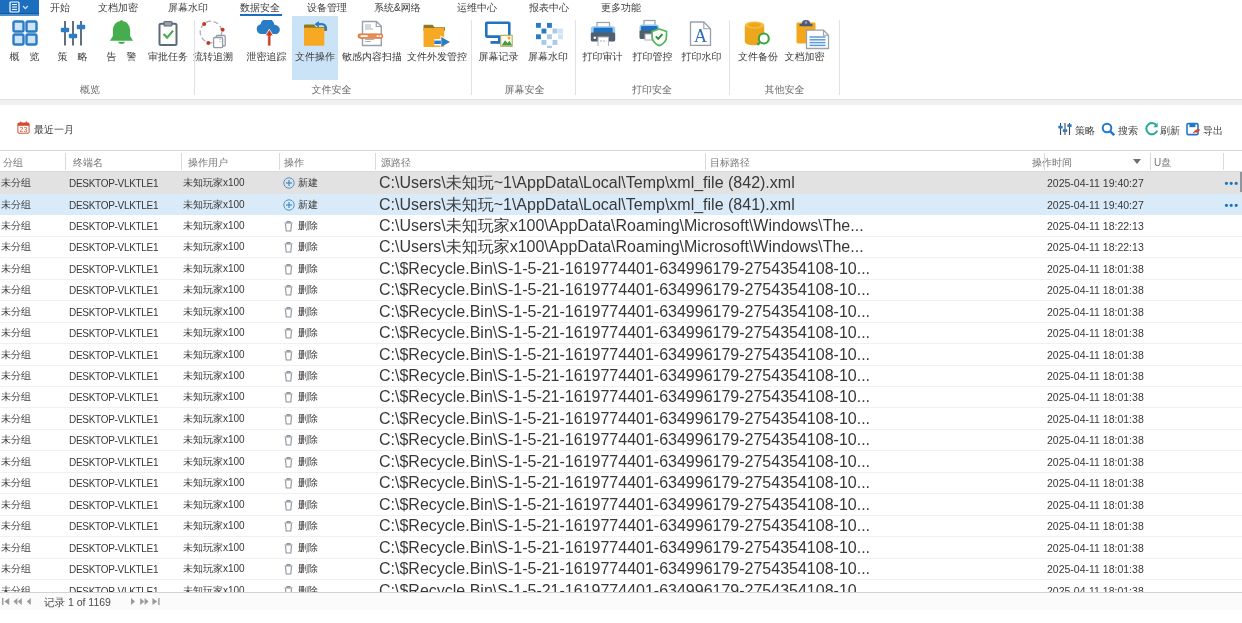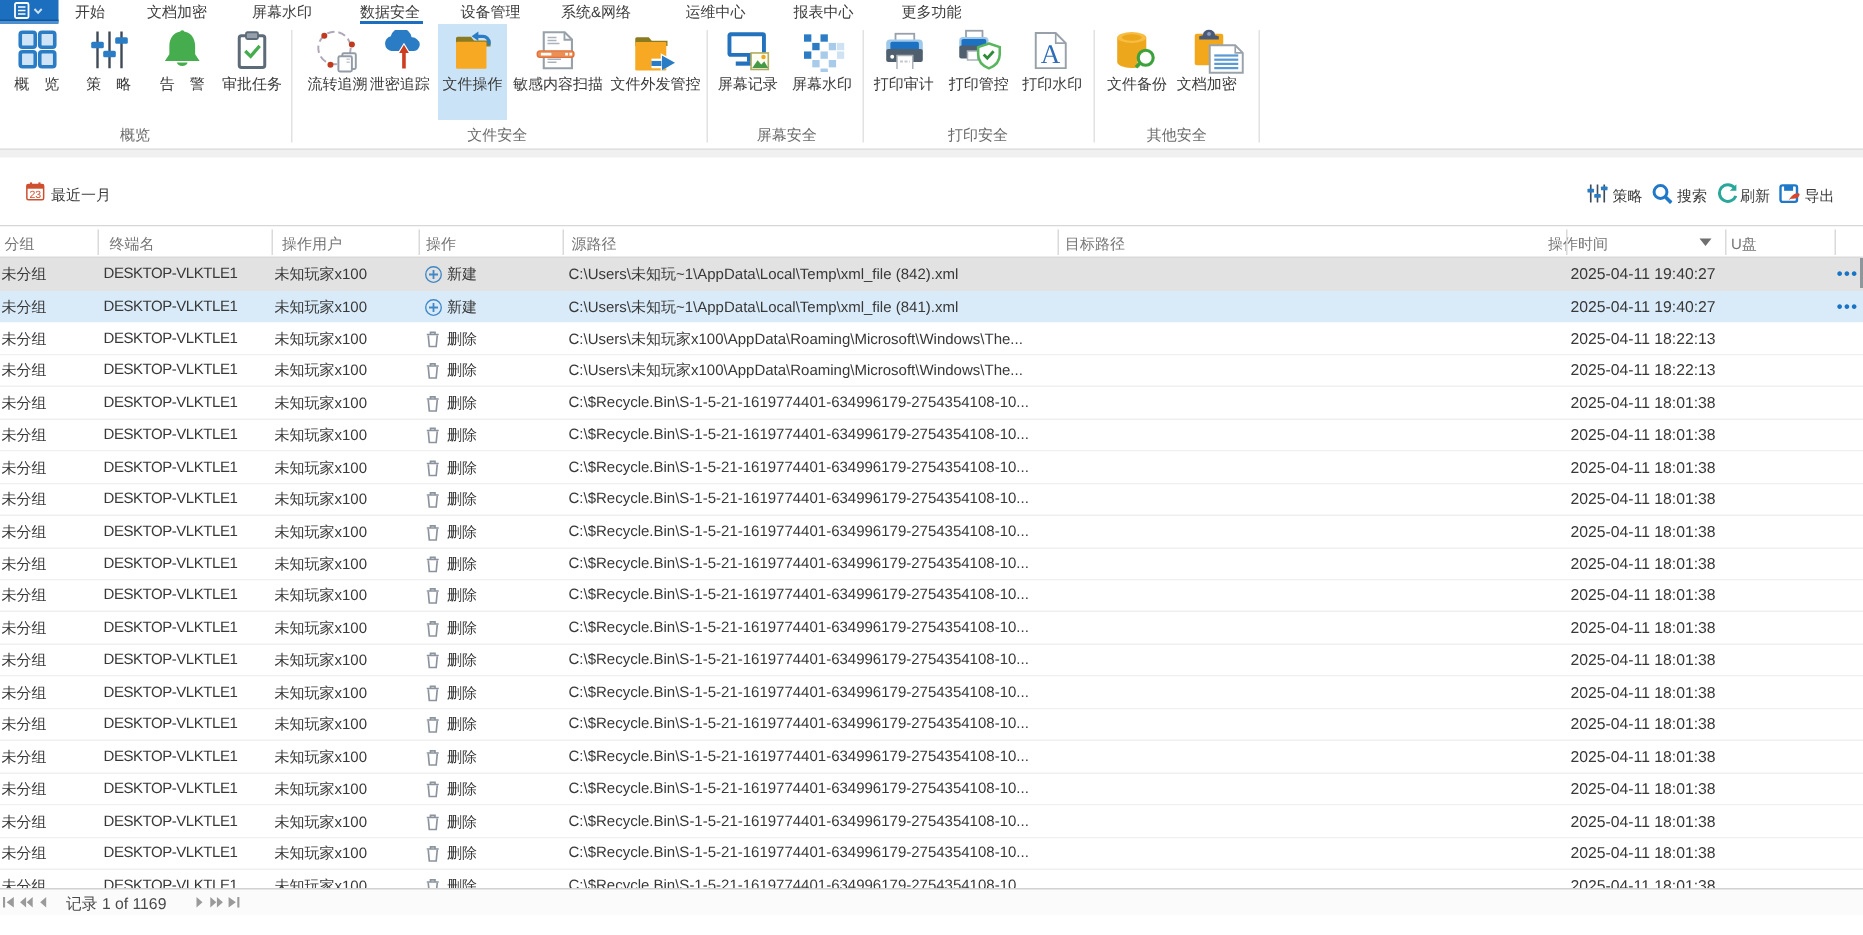--- a/index.html
+++ b/index.html
@@ -20,21 +20,21 @@
 #selbg{position:absolute;left:292px;top:16px;width:46px;height:64px;background:#cbe3f6}
 
 .fi{position:absolute;font-size:10px;color:#3d3d3d;white-space:nowrap}
 
 #gridtop{position:absolute;left:0;top:150px;width:1242px;height:1px;background:#d6d6d6}
 #ghead{position:absolute;left:0;top:151px;width:1242px;height:21px;background:#fff;border-bottom:1px solid #d9d9d9}
 .hc{position:absolute;top:5px;font-size:10px;color:#767676;white-space:nowrap}
 .hsep{position:absolute;top:2px;height:17px;width:1px;background:#dadada}
 .row{position:absolute;left:0;width:1242px;overflow:hidden}
 .cell{position:absolute;top:50%;transform:translateY(-50%);font-size:10px;color:#383838;white-space:nowrap}
-.pathc{font-size:10px}
+.pathc{font-size:16px}
 .timec{font-size:10.5px}
 .dots{position:absolute;right:3px;top:50%;transform:translateY(-50%);color:#1a74c5;font-size:11px;font-weight:bold;letter-spacing:1px}
 .opicon{position:absolute;left:283px;top:50%;transform:translateY(-50%)}
 
 #pager{position:absolute;left:0;top:592px;width:1242px;height:18px;background:#fbfbfb;border-top:1px solid #d2d2d2}
 #pager .pt{position:absolute;top:3px;font-size:10.5px;color:#4a4a4a;white-space:nowrap}
 .pgi{position:absolute;top:4px}
 
 #status{position:absolute;left:0;top:610px;width:1242px;height:13px;background:#1170bc}
 #status .st{position:absolute;top:1px;font-size:10px;color:#fff;white-space:nowrap}
@@ -105,21 +105,21 @@
       <div style="height:4px"></div>
       <div style="position:relative;left:0px;height:26px">
         <svg width="26" height="26" viewBox="0 0 26 26" style="">
           <rect x="4.5" y="3.8" width="17" height="21.2" rx="1.5" fill="#fff" stroke="#5d6a77" stroke-width="2"></rect>
           <rect x="9" y="1.5" width="8" height="4.5" rx="1" fill="#96a0ab" stroke="#5d6a77" stroke-width="1.2"></rect>
           <path d="M8.5 14l3.6 3.6 6-7" fill="none" stroke="#45ad4d" stroke-width="2.2"></path>
         </svg>
       </div>
       <span class="rlab">审批任务</span>
     </div>
-    <div class="ri" style="left:190px;width:70px">
+    <div class="ri" style="left:178px;width:70px">
       <div style="height:4px"></div>
       <div style="position:relative;left:0px;height:26px">
         <svg width="28" height="28" viewBox="0 0 28 28" style="overflow:visible">
           <circle cx="12" cy="12" r="10.8" fill="none" stroke="#b0a8b8" stroke-width="1.3" stroke-dasharray="5 2.6"></circle>
           <circle cx="5.2" cy="3.9" r="2" fill="#c03a20"></circle>
           <circle cx="23.6" cy="9.7" r="2" fill="#c03a20"></circle>
           <circle cx="9.3" cy="23.1" r="2" fill="#c03a20"></circle>
           <rect x="17.2" y="15.5" width="9" height="10.5" rx="1" fill="#fff" stroke="#939ca6" stroke-width="1.3"></rect>
           <rect x="14.6" y="17.5" width="9" height="10.2" rx="1" fill="#fff" stroke="#939ca6" stroke-width="1.3"></rect>
           <path d="M20 19.5h2.2 M20 21.5h2.2" stroke="#c3c9cf" stroke-width="0.9"></path>

